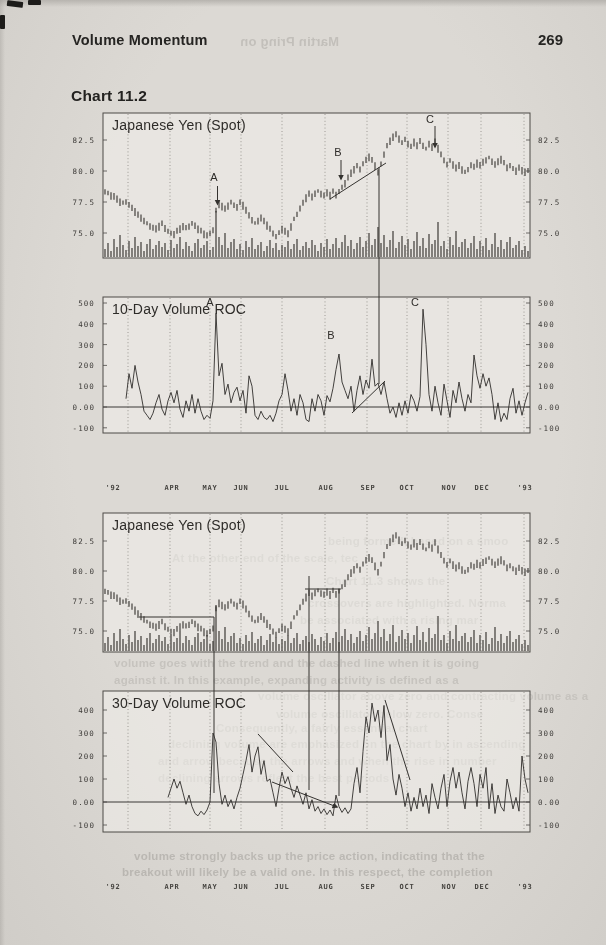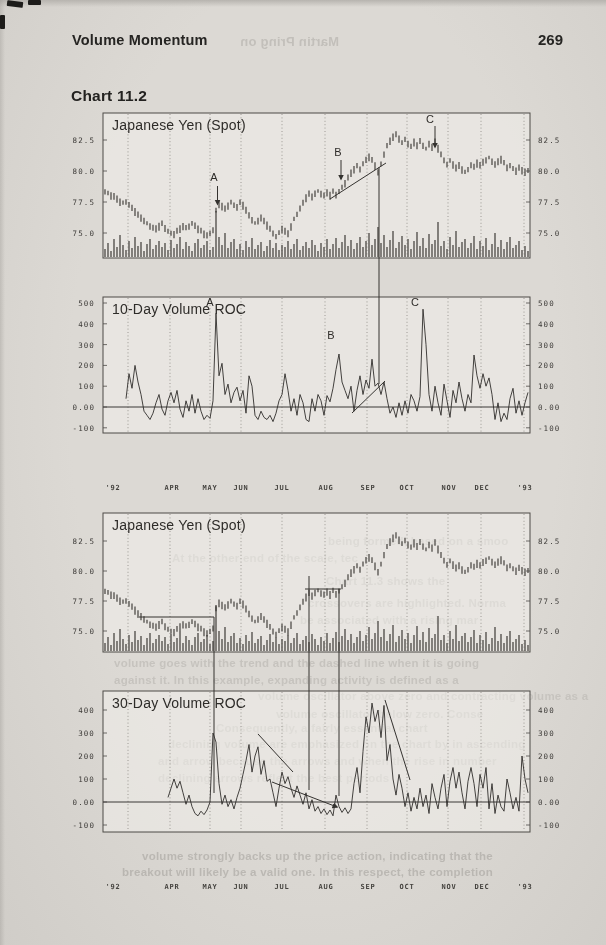--- a/index.html
+++ b/index.html
@@ -50,21 +50,21 @@
       <span class="bleed" style="left: 308px; top: 597px; opacity: 0.28;">crossovers are highlighted. Norma</span>
       <span class="bleed" style="left: 300px; top: 614px; opacity: 0.26;">be associated with a rising mar</span>
       <span class="bleed" style="left: 114px; top: 657px; opacity: 0.28;">volume goes with the trend and the dashed line when it is going</span>
       <span class="bleed" style="left: 114px; top: 674px; opacity: 0.28;">against it.  In this example, expanding activity is defined as a</span>
       <span class="bleed" style="left: 258px; top: 690px; opacity: 0.24;">volume oscillator above zero and contracting volume as a</span>
       <span class="bleed" style="left: 276px; top: 708px; opacity: 0.24;">volume oscillator below zero. Conse</span>
       <span class="bleed" style="left: 216px; top: 722px; opacity: 0.24;">Consequently, a fairly essential chart</span>
       <span class="bleed" style="left: 168px; top: 738px; opacity: 0.24;">declining volume are emphasized on the chart by in ascending</span>
       <span class="bleed" style="left: 158px; top: 755px; opacity: 0.22;">and arrow because the arrows and when the rise in number</span>
       <span class="bleed" style="left: 158px; top: 772px; opacity: 0.22;">declining arrows reflect the best periods</span>
-      <span class="bleed" style="left: 142px; top: 850px; opacity: 0.4;">volume strongly backs up the price action, indicating that the</span>
+      <span class="bleed" style="left: 134px; top: 850px; opacity: 0.4;">volume strongly backs up the price action, indicating that the</span>
       <span class="bleed" style="left: 122px; top: 866px; opacity: 0.4;">breakout will likely be a valid one. In this respect, the completion</span>
     </div>
 
   <svg id="overlay" width="606" height="945" viewBox="0 0 606 945">
     <defs>
       <marker id="arr" orient="auto" markerWidth="7" markerHeight="7" refX="4.5" refY="3">
         <path d="M0,0 L6,3 L0,6 z" fill="#34322f"></path>
       </marker>
     </defs>
   <rect x="103" y="113" width="427" height="145" fill="rgba(244,242,237,0.5)" stroke="#4d4a46" stroke-width="1"></rect>

